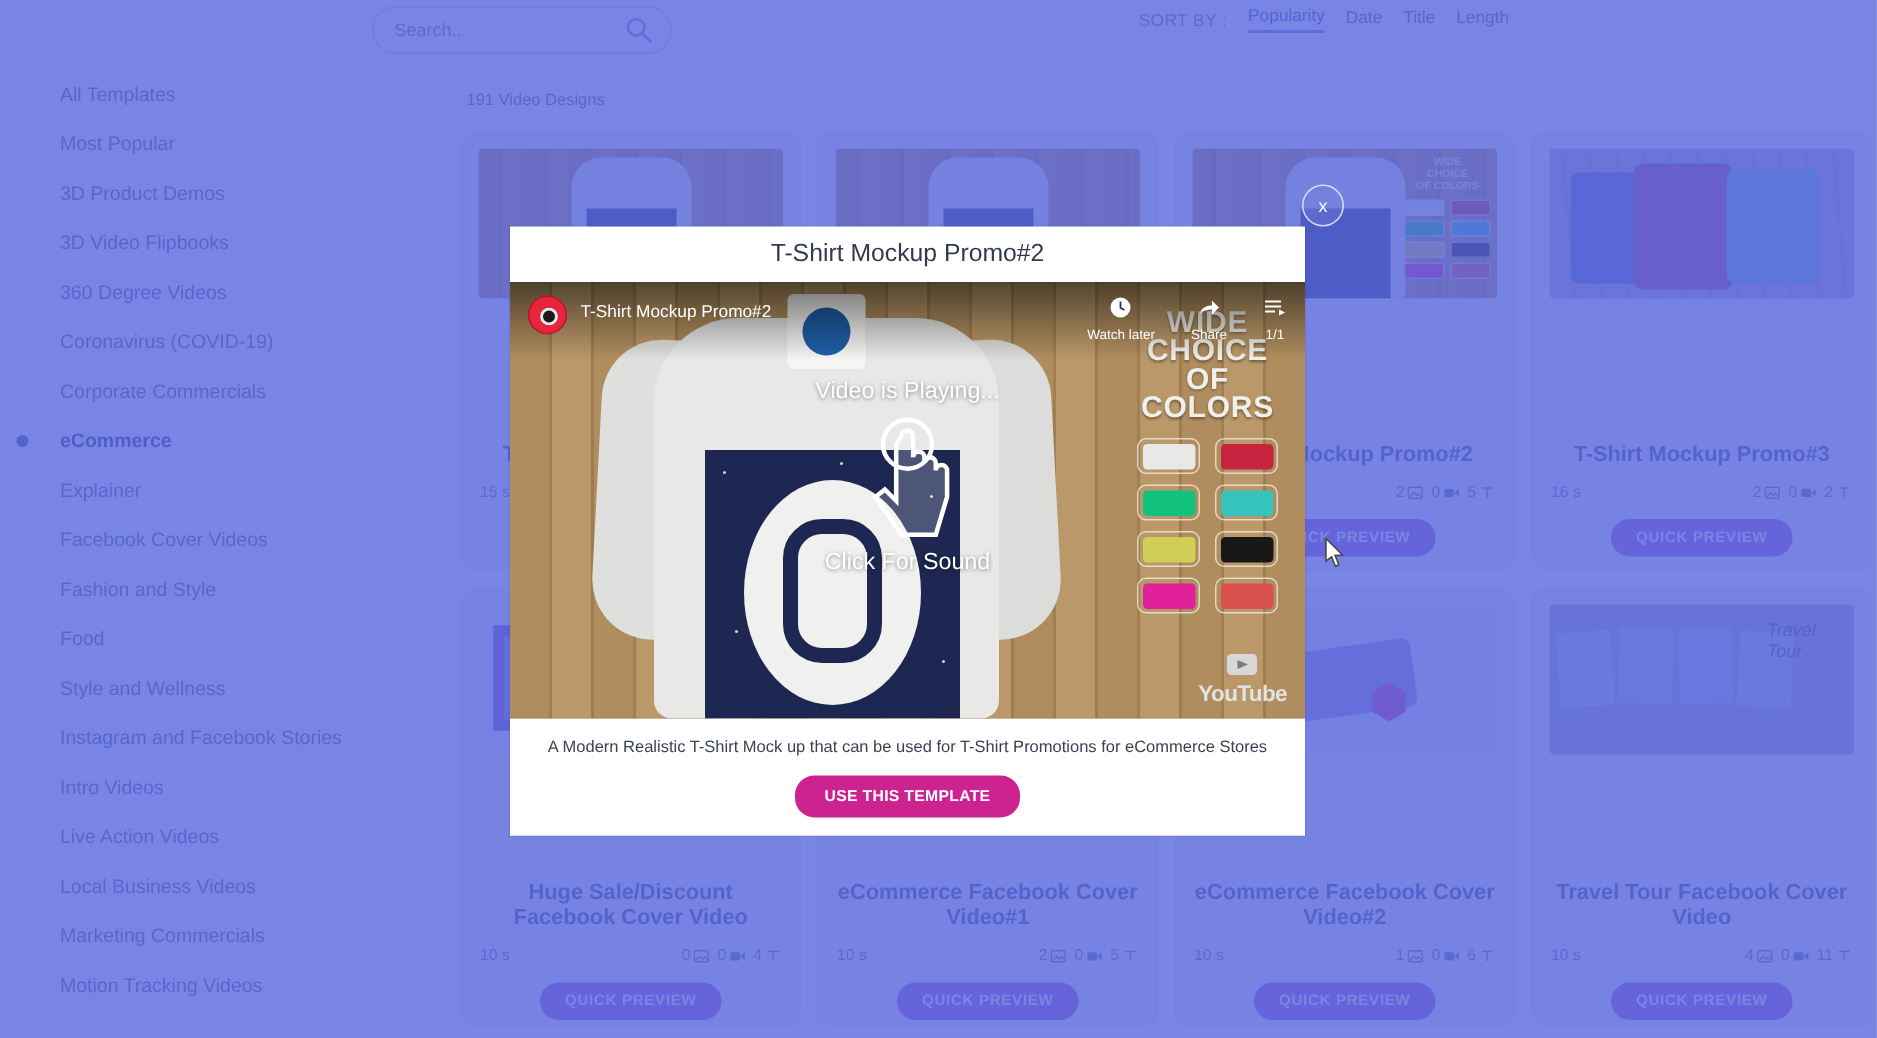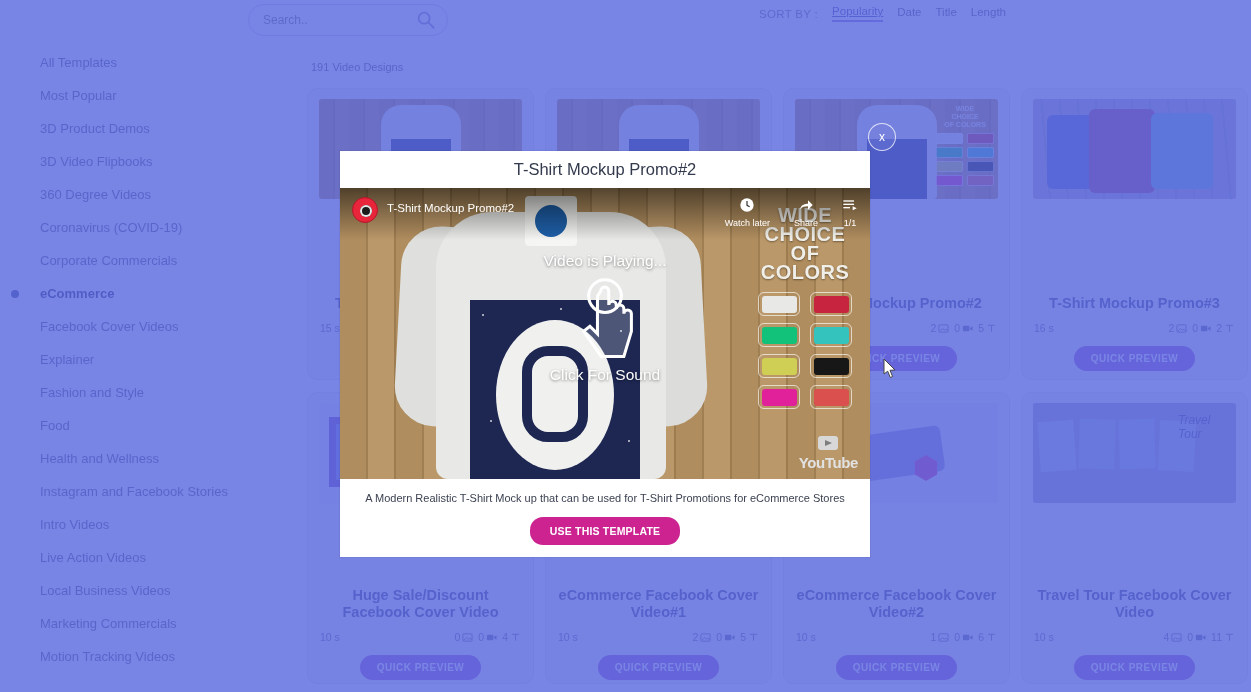--- a/index.html
+++ b/index.html
@@ -34,21 +34,21 @@
   .search-icon { position: absolute; right: 10px; top: 4px; width: 22px; height: 22px; }
   .search-icon svg { width: 22px; height: 22px; }
 
   .sortbar {
     position: absolute; right: 245px; top: 5px;
     display: flex; align-items: center; gap: 14px;
     font-size: 11.5px; color: #5a6287;
   }
   .sortbar .lbl { letter-spacing: .3px; color: #6d7495; }
   .sortbar .opt { color: #555d82; padding-bottom: 3px; cursor: pointer; }
-  .sortbar .opt.active { color: #4a4fa8; border-bottom: 2px solid #8f7fd6; text-decoration: underline; }
+  .sortbar .opt.active { color: #4a4fa8; border-bottom: 2px solid #8f7fd6; }
 
   
   .sidebar {
     position: absolute; left: 0; top: 42px; width: 300px; bottom: 0;
     padding-top: 4px;
   }
   .side-item {
     position: relative; height: 33px; display: flex; align-items: center;
     padding-left: 40px; font-size: 13px; color: #5a6084; cursor: pointer;
   }
@@ -320,33 +320,33 @@
         <span>Coronavirus (COVID-19)</span>
       </div>
       <div class="side-item">
         <span>Corporate Commercials</span>
       </div>
       <div class="side-item active">
         <span class="dot"></span>
         <span>eCommerce</span>
       </div>
       <div class="side-item">
+        <span>Explainer</span>
+      </div>
+      <div class="side-item">
         <span>Facebook Cover Videos</span>
       </div>
       <div class="side-item">
-        <span>Explainer</span>
-      </div>
-      <div class="side-item">
         <span>Fashion and Style</span>
       </div>
       <div class="side-item">
         <span>Food</span>
       </div>
       <div class="side-item">
-        <span>Health and Wellness</span>
+        <span>Style and Wellness</span>
       </div>
       <div class="side-item">
         <span>Instagram and Facebook Stories</span>
       </div>
       <div class="side-item">
         <span>Intro Videos</span>
       </div>
       <div class="side-item">
         <span>Live Action Videos</span>
       </div>

